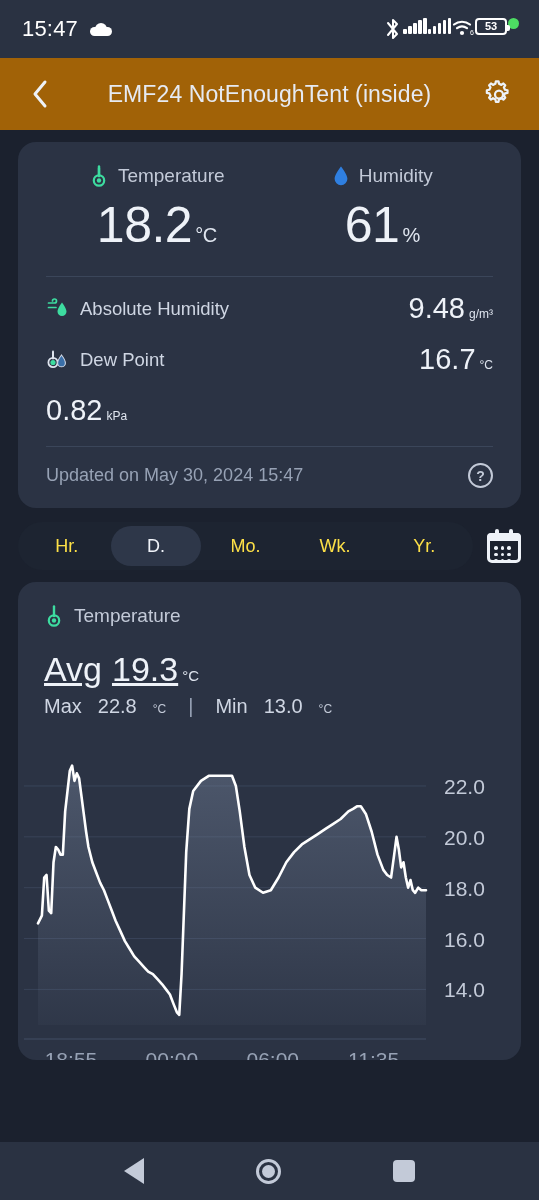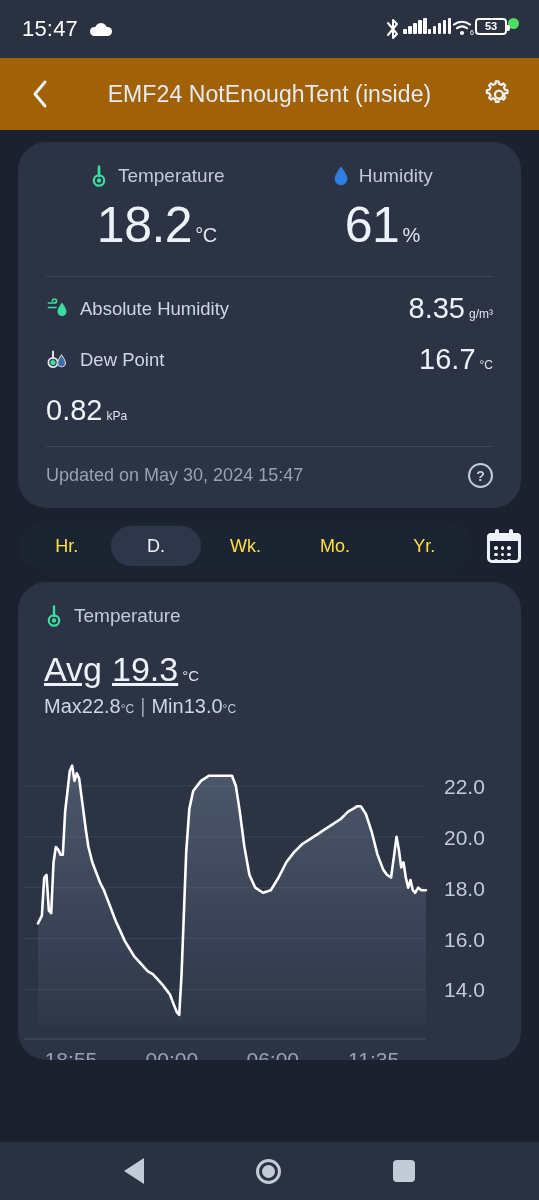--- a/index.html
+++ b/index.html
@@ -55,21 +55,21 @@
   .appbar-title {
     flex: 1; text-align: center; color: #e6eaf2;
     font-size: 23px; font-weight: 400; letter-spacing: .1px;
   }
   .iconbtn { width: 44px; height: 44px; display:flex; align-items:center; justify-content:center; }
 
   
   .card {
     margin: 12px 18px 0 18px;
     background: #2b3344;
-    border-radius: 28px;
+    border-radius: 18px;
   }
   .sensor-card { padding: 22px 26px 14px 26px; }
 
   .primary-row { display: flex; }
   .primary-col { flex: 1; display: flex; flex-direction: column; align-items: center; }
   .pc-head { display: flex; align-items: center; gap: 9px; }
   .pc-label { color: #c3cad8; font-size: 19px; }
   .pc-value {
     margin-top: 8px; display: flex; align-items: baseline;
     color: #eef2f8; font-size: 50px; font-weight: 300; letter-spacing: -.5px;
@@ -130,21 +130,21 @@
   .cal-dots i { width: 3.5px; height: 3.5px; background: #eef2f8; border-radius: 50%; display:block; }
 
   
   .chart-card { padding: 22px 0 0 0; overflow: hidden; }
   .chart-head { padding: 0 26px; }
   .ch-title-row { display: flex; align-items: center; gap: 10px; }
   .ch-title { color: #c3cad8; font-size: 19px; }
   .ch-avg { margin-top: 22px; display: flex; align-items: baseline; color: #eef2f8; }
   .ch-avg-main { font-size: 34px; font-weight: 300; text-decoration: underline; }
   .ch-avg-unit { font-size: 15px; margin-left: 4px; color: #dfe5ef; }
-  .ch-minmax { margin-top: 6px; color: #cfd6e3; font-size: 20px; display: flex; align-items: baseline; gap: 0;}
+  .ch-minmax { margin-top: 6px; color: #cfd6e3; font-size: 20px; display: flex; align-items: baseline; gap: 16px;}
   .ch-minmax .u { font-size: 12px; color: #c3cad8; }
   .ch-minmax .sep { margin: 0 6px; color: #97a2b5; }
 
   .plot-wrap { position: relative; margin-top: 32px; height: 310px; }
   .plot-wrap svg { display: block; }
 
   
   .navbar {
     position: absolute; left: 0; bottom: 0; width: 539px; height: 58px;
     background: #2a3242; display: flex; align-items: center; justify-content: center; gap: 112px;
@@ -257,21 +257,21 @@
     <div class="detail-row">
       <div class="dr-left">
         <svg width="24" height="22" viewBox="0 0 24 22">
           <path d="M2.5 5 h6 a2 2 0 1 0 -2-2" fill="none" stroke="#3ddca0" stroke-width="1.7" stroke-linecap="round"></path>
           <path d="M2.5 9.5 h7.5" fill="none" stroke="#3ddca0" stroke-width="1.7" stroke-linecap="round"></path>
           <path d="M16 4.5 C16 4.5 11.5 10.4 11.5 13.5 A4.5 4.5 0 0 0 20.5 13.5 C20.5 10.4 16 4.5 16 4.5 Z" fill="#3ddca0"></path>
         </svg>
         <span class="dr-label">Absolute Humidity</span>
       </div>
       <div class="dr-right">
-        <span class="dr-value">8.35</span>
+        <span class="dr-value">9.48</span>
         <span class="dr-unit">g/m³</span>
       </div>
     </div>
 
     <div class="detail-row">
       <div class="dr-left">
         <svg width="24" height="22" viewBox="0 0 24 22">
           <path d="M7 2.5 v7" stroke="#dfe5ef" stroke-width="2" stroke-linecap="round" fill="none"></path>
           <circle cx="7" cy="13.5" r="4.6" fill="none" stroke="#dfe5ef" stroke-width="1.8"></circle>
           <circle cx="7" cy="13.5" r="2.6" fill="#3ddca0"></circle>
@@ -298,22 +298,22 @@
       <span class="updated-text">Updated on May 30, 2024 15:47</span>
       <span class="help-icon">?</span>
     </div>
 
   </div>
 
   <div class="range-bar">
     <div class="tabtrack">
       <div class="tab">Hr.</div>
       <div class="tab active">D.</div>
+      <div class="tab">Mo.</div>
       <div class="tab">Wk.</div>
-      <div class="tab">Mo.</div>
       <div class="tab">Yr.</div>
     </div>
     <div class="cal-icon">
       <span class="tab1"></span>
         <span class="tab2"></span>
       <span class="body"></span>
         <span class="top"></span>
       <span class="cal-dots">
           <i></i>
           <i></i>

